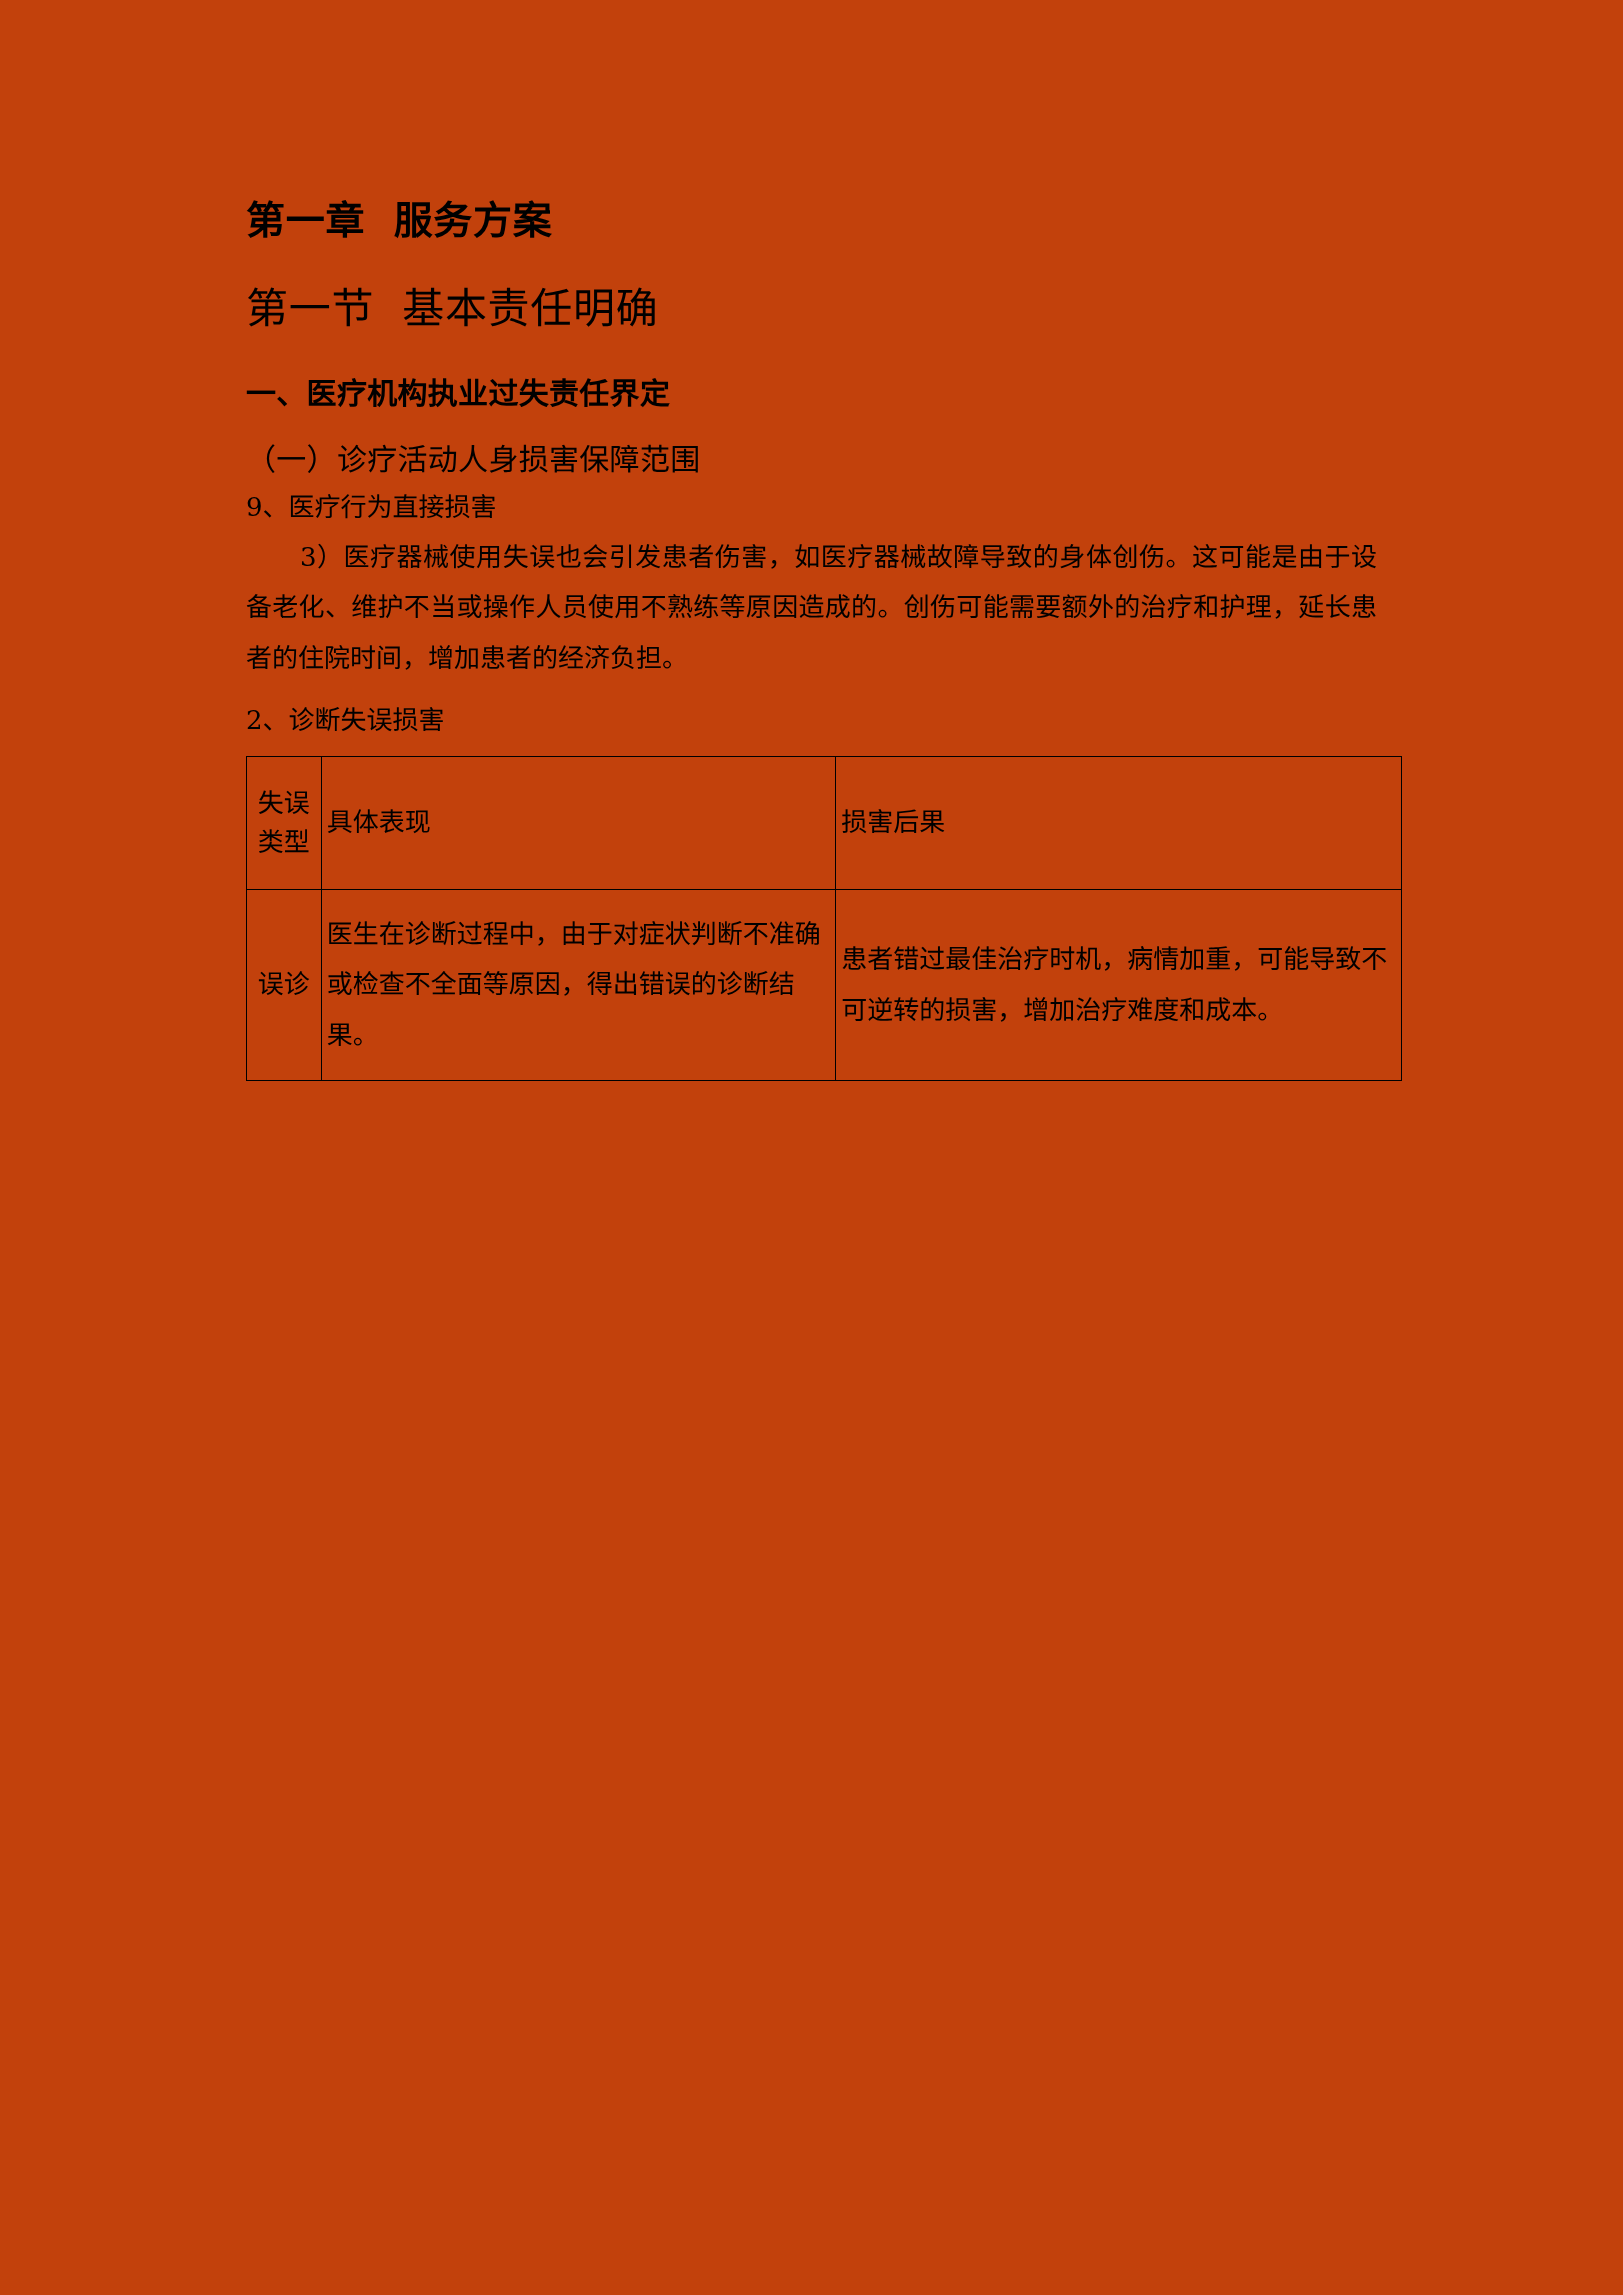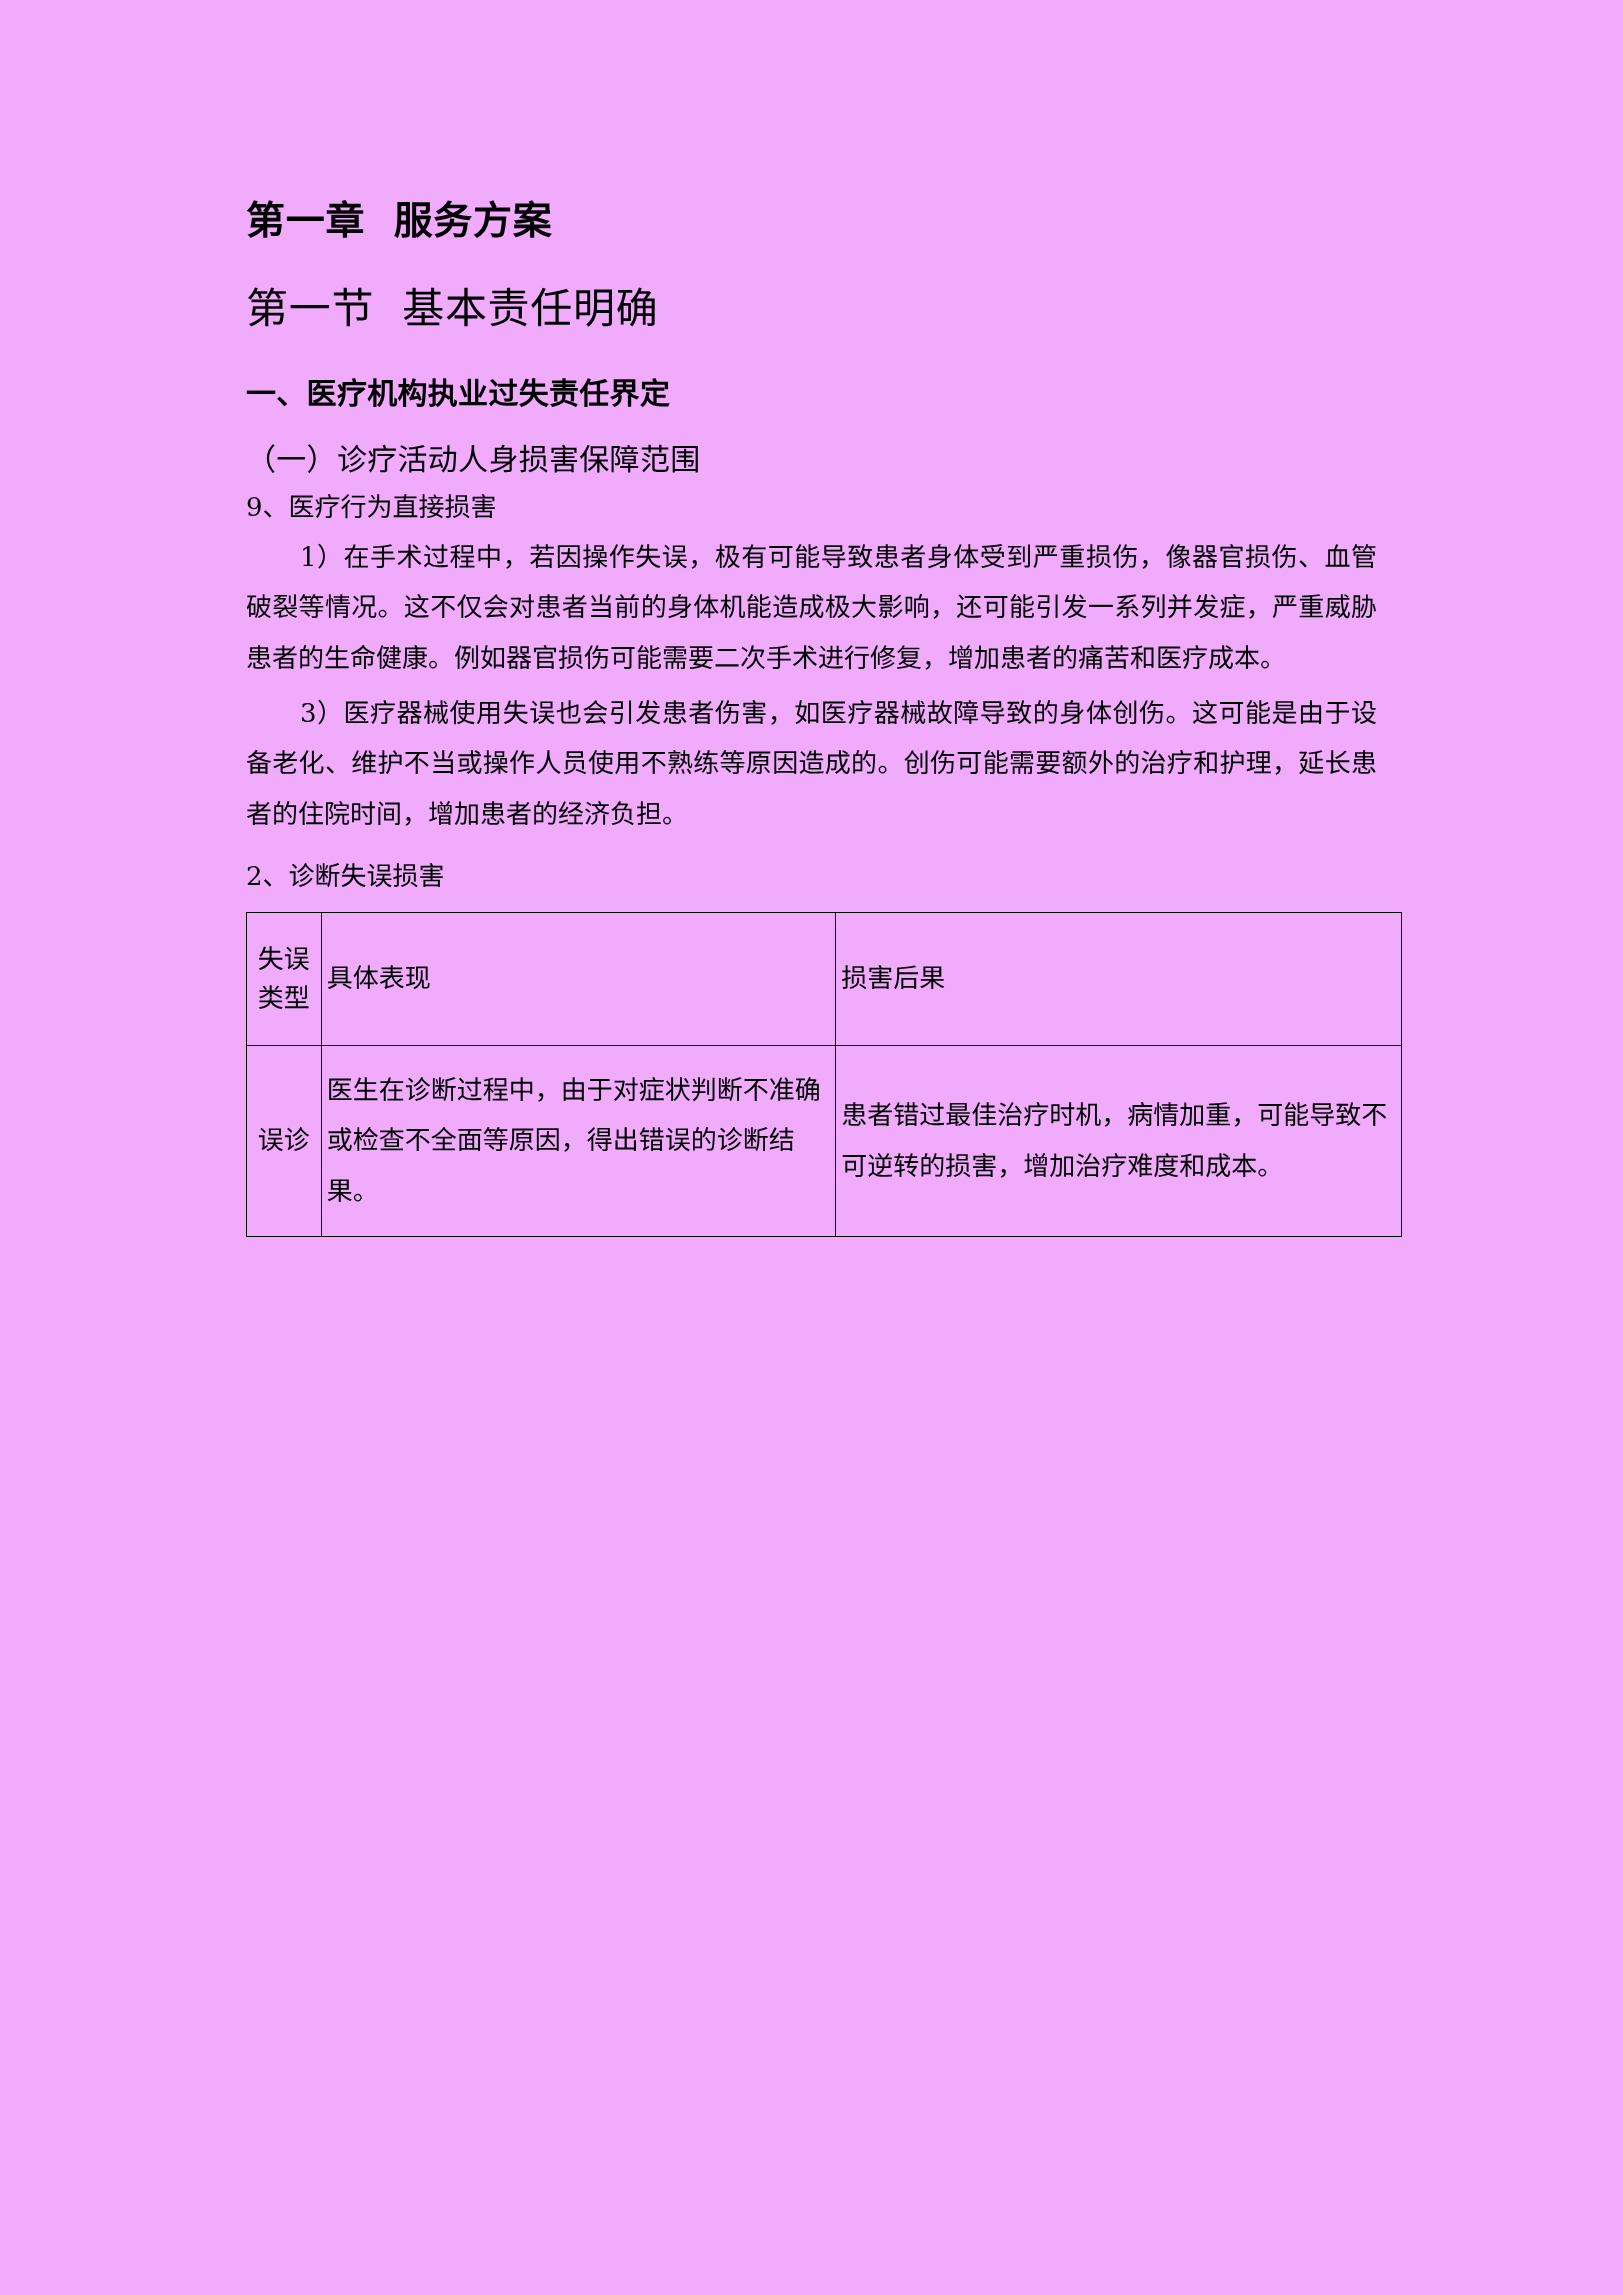--- a/index.html
+++ b/index.html
@@ -4,21 +4,21 @@
 <style>
   html, body {
     margin: 0;
     padding: 0;
     background: #ffffff;
   }
   .page {
     position: relative;
     width: 1623px;
     height: 2295px;
-    background: #f0abfc;
+    background: #c2410c;
     box-sizing: border-box;
     padding: 196px 246px 0 246px;
     font-family: "DejaVu Serif", "Liberation Serif", serif;
     color: #000000;
     -webkit-font-smoothing: antialiased;
   }
 
   
   .h-chapter {
     font-size: 39px;
@@ -109,21 +109,20 @@
   <h1 class="h-chapter">第一章  服务方案</h1>
 
   <h2 class="h-section">第一节  基本责任明确</h2>
 
   <h3 class="h-item">一、医疗机构执业过失责任界定</h3>
 
   <h4 class="h-sub">（一）诊疗活动人身损害保障范围</h4>
 
   <div class="lead">9、医疗行为直接损害</div>
 
-  <p class="body">1）在手术过程中，若因操作失误，极有可能导致患者身体受到严重损伤，像器官损伤、血管破裂等情况。这不仅会对患者当前的身体机能造成极大影响，还可能引发一系列并发症，严重威胁患者的生命健康。例如器官损伤可能需要二次手术进行修复，增加患者的痛苦和医疗成本。</p>
 
 
   <p class="body">3）医疗器械使用失误也会引发患者伤害，如医疗器械故障导致的身体创伤。这可能是由于设备老化、维护不当或操作人员使用不熟练等原因造成的。创伤可能需要额外的治疗和护理，延长患者的住院时间，增加患者的经济负担。</p>
 
   <div class="lead-tight">2、诊断失误损害</div>
 
   <table class="grid">
     <tbody>
       <tr class="head">
         <td class="type-col">失误

